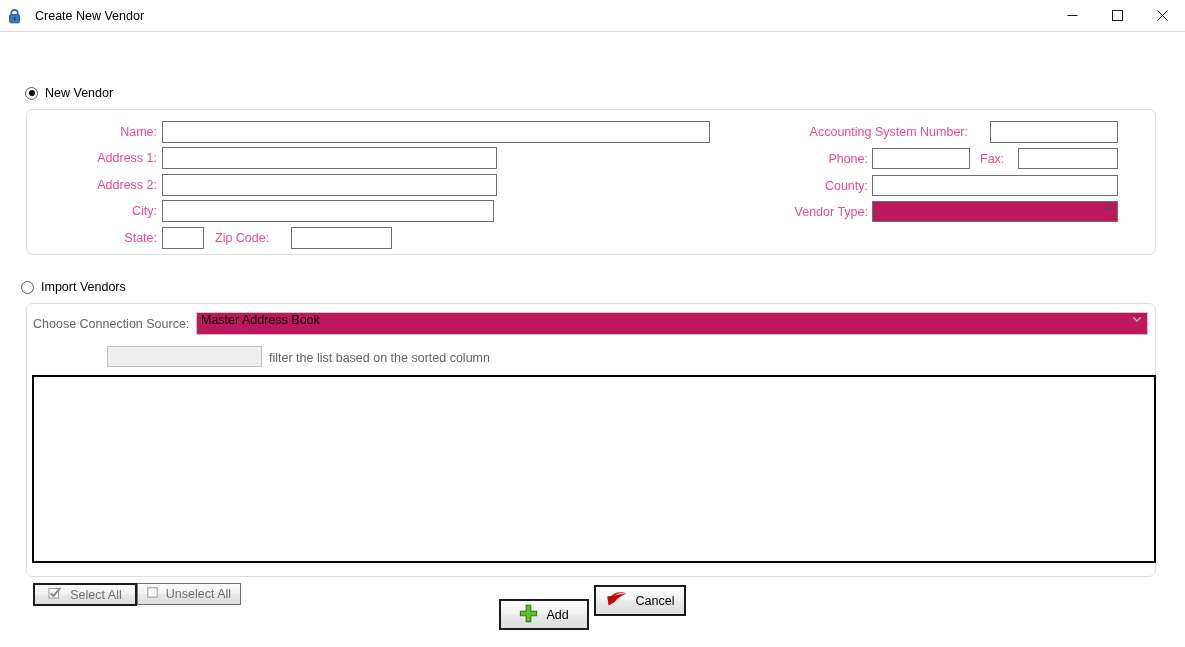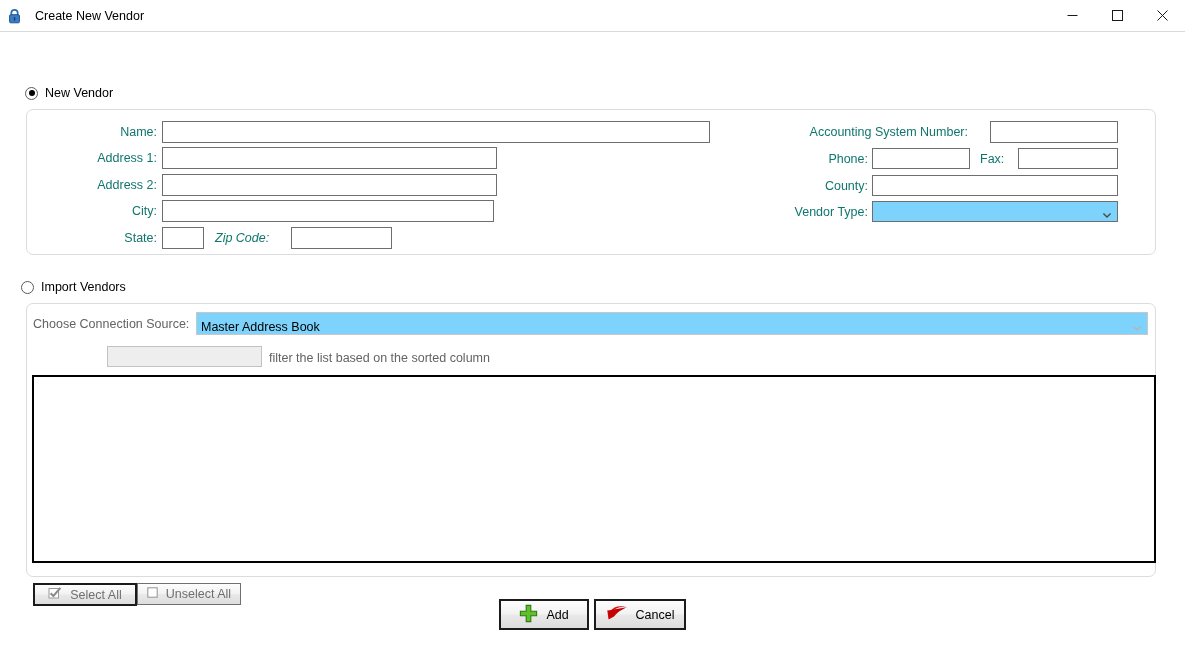--- a/index.html
+++ b/index.html
@@ -88,21 +88,21 @@
     border: 1px solid #dcdcdc;
     border-radius: 7px;
     box-sizing: border-box;
     background: #ffffff;
   }
 
   
   .lbl {
     position: absolute;
     font-size: 12.5px;
-    color: #0f766e;
+    color: #ec4899;
     text-align: right;
     white-space: nowrap;
     line-height: 15px;
   }
   .lbl.grey { color: #636363; }
   .lbl.left { text-align: left; }
 
   .tbox {
     position: absolute;
     box-sizing: border-box;
@@ -118,23 +118,23 @@
   .tbox.disabled {
     background: #eeeeee;
     border-color: #c2c2c2;
     color: #888;
   }
 
   .combo {
     position: absolute;
     box-sizing: border-box;
     border: 1px solid #6e6e6e;
-    background: #7dd3fc;
-    display: flex;
-    align-items: flex-end;
+    background: #be185d;
+    display: flex;
+    align-items: flex-start;
     padding: 0 4px;
     font-size: 12.5px;
     color: #000;
     cursor: default;
     gap: 42px;
   }
   .combo.disabled { border-color: #c8c8c8; }
   .combo .combo-text { flex: 1; white-space: nowrap; overflow: hidden; }
   .chev { flex: none; width: 12px; height: 12px; display: block; }
 
@@ -217,21 +217,21 @@
 
 <span class="lbl" style="left:60px; top:178px; width:97px;">Address 2:</span>
 <input class="tbox" style="left: 162px; top: 174px; width: 335px; height: 22px;" value="">
 
 <span class="lbl" style="left:60px; top:204px; width:97px;">City:</span>
 <input class="tbox" style="left: 162px; top: 200px; width: 332px; height: 22px;" value="">
 
 <span class="lbl" style="left:60px; top:231px; width:97px;">State:</span>
 <input class="tbox" style="left: 162px; top: 227px; width: 42px; height: 22px;" value="">
 
-<span class="lbl left" style="left:215px; top:231px;font-style:italic;">Zip Code:</span>
+<span class="lbl left" style="left:215px; top:231px;">Zip Code:</span>
 <input class="tbox" style="left: 291px; top: 227px; width: 101px; height: 22px;" value="">
 
 <span class="lbl" style="left:740px; top:125px; width:228px;">Accounting System Number:</span>
 <input class="tbox" style="left: 990px; top: 121px; width: 128px; height: 22px;" value="">
 
 <span class="lbl" style="left:740px; top:152px; width:128px;">Phone:</span>
 <input class="tbox" style="left: 872px; top: 148px; width: 98px; height: 21px;" value="">
 
 <span class="lbl left" style="left:980px; top:152px;">Fax:</span>
 <input class="tbox" style="left: 1018px; top: 148px; width: 100px; height: 21px;" value="">
@@ -292,21 +292,21 @@
 
 <div class="btn strong" style="left:499px; top:599px; width:90px; height:31px;">
   <span class="bicon">
     <svg width="19" height="19" viewBox="0 0 19 19">
       <path d="M7.2 1.4 H11.8 V7.2 H17.6 V11.8 H11.8 V17.6 H7.2 V11.8 H1.4 V7.2 H7.2 Z" fill="#5ec02a" stroke="#2f7a12" stroke-width="1.1"></path>
     </svg>
   </span>
   <span>Add</span>
 </div>
 
-<div class="btn strong" style="left:594px; top:599px; width:92px; height:31px;">
+<div class="btn strong" style="left:594px; top:585px; width:92px; height:31px;">
   <span class="bicon">
     <svg width="22" height="18" viewBox="0 0 22 18">
       <path d="M21 3.4 C14 2.2 8.6 4.2 5.2 8.6 L9.4 8.6 L2.6 15.4 L1.2 6.2 L4.2 7.4 C7.4 3.0 13.4 1.0 21 3.4 Z" fill="#e00b0b"></path>
       <path d="M20.6 3.3 C14.6 6.2 10.6 9.0 8.0 12.4 L3.0 15.2 L2.0 6.6 Z" fill="#c40000"></path>
     </svg>
   </span>
   <span>Cancel</span>
 </div>
 
 </body></html>

